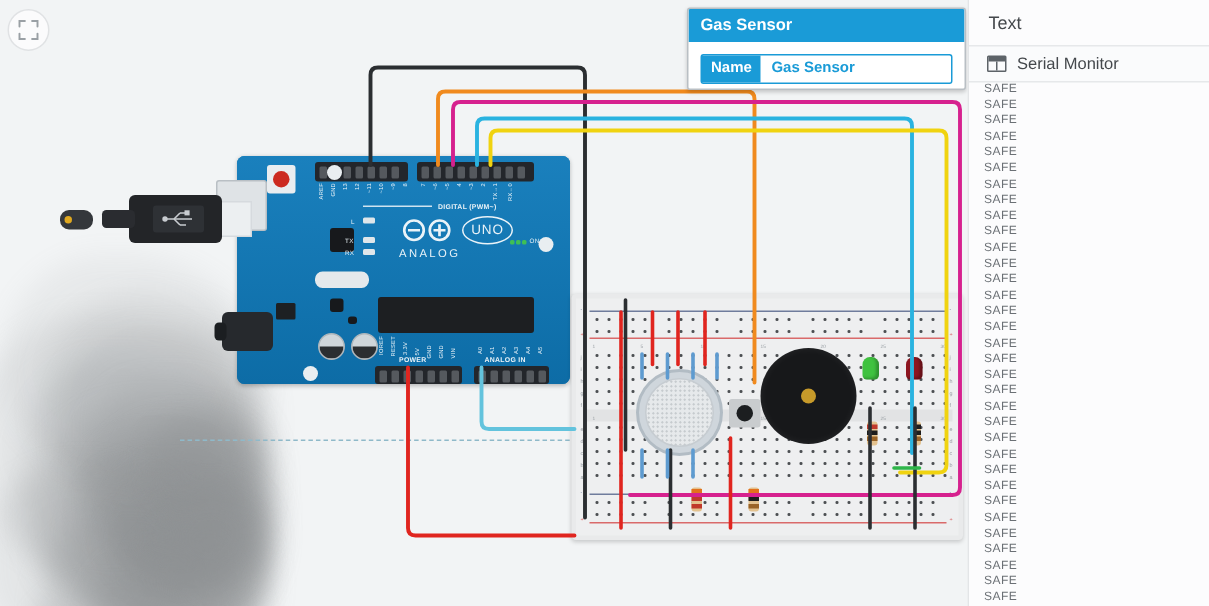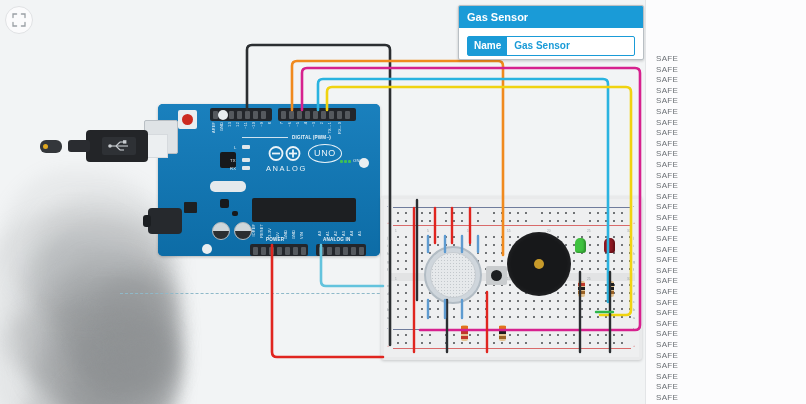--- a/index.html
+++ b/index.html
@@ -847,20 +847,25 @@
           <path d="M1,4.6 L1,1 L4.6,1"></path>
             <path d="M9.4,1 L13,1 L13,4.6"></path>
           <path d="M13,9.4 L13,13 L9.4,13"></path>
             <path d="M4.6,13 L1,13 L1,9.4"></path>
         </g>
       </svg>
     </div>
   </div>
 
   <div id="sidebar">
+    <div id="sbtext">Text</div>
+    <div id="sbmon">
+      <div class="micon"></div>
+      <div class="mlbl">Serial Monitor</div>
+    </div>
     <div id="sblog">
         <div class="logline">SAFE</div>
         <div class="logline">SAFE</div>
         <div class="logline">SAFE</div>
         <div class="logline">SAFE</div>
         <div class="logline">SAFE</div>
         <div class="logline">SAFE</div>
         <div class="logline">SAFE</div>
         <div class="logline">SAFE</div>
         <div class="logline">SAFE</div>

